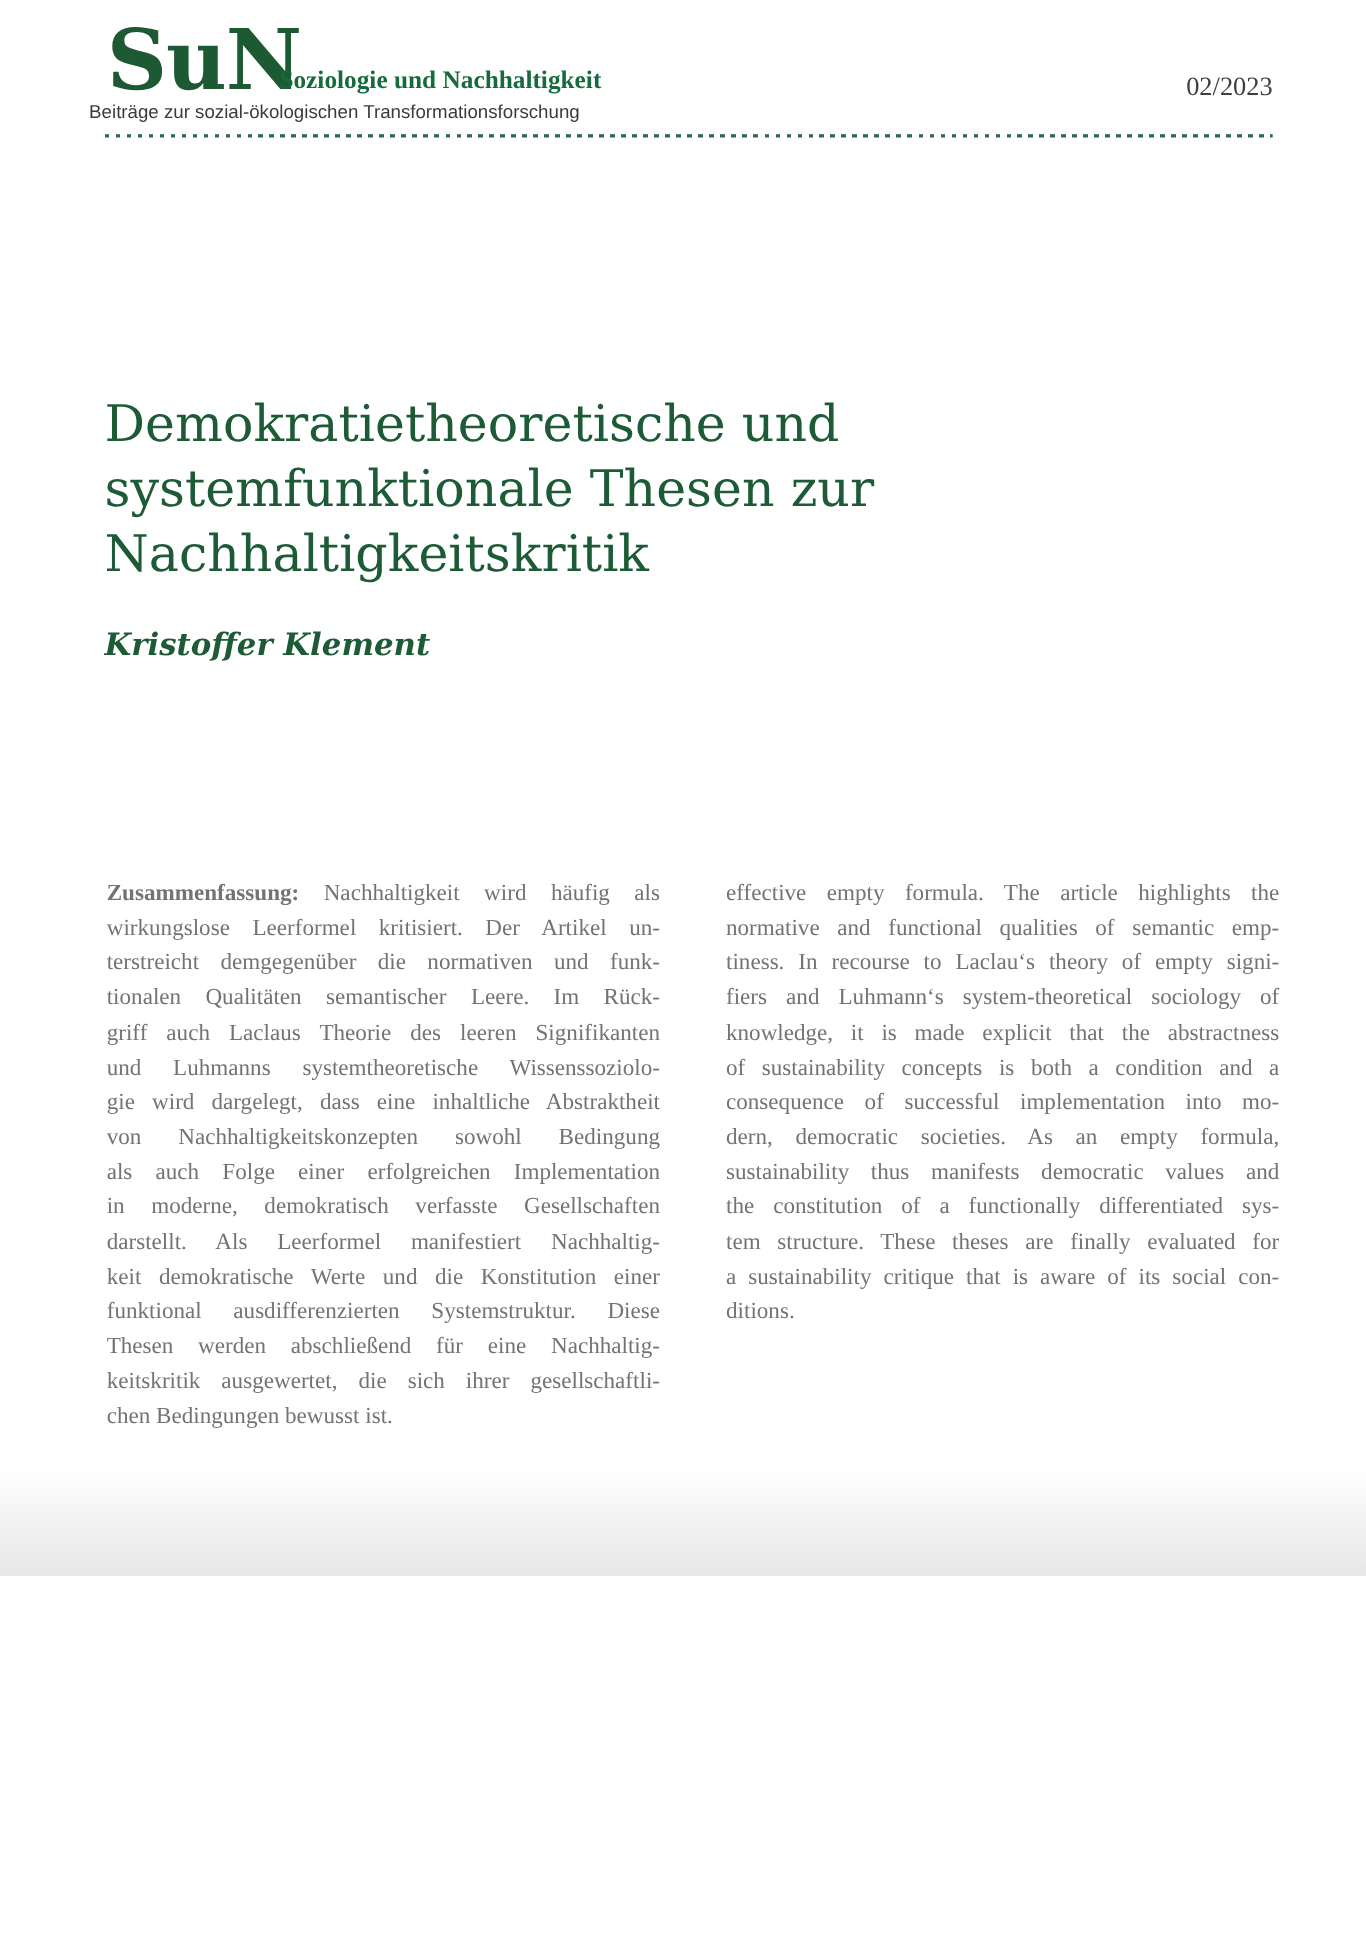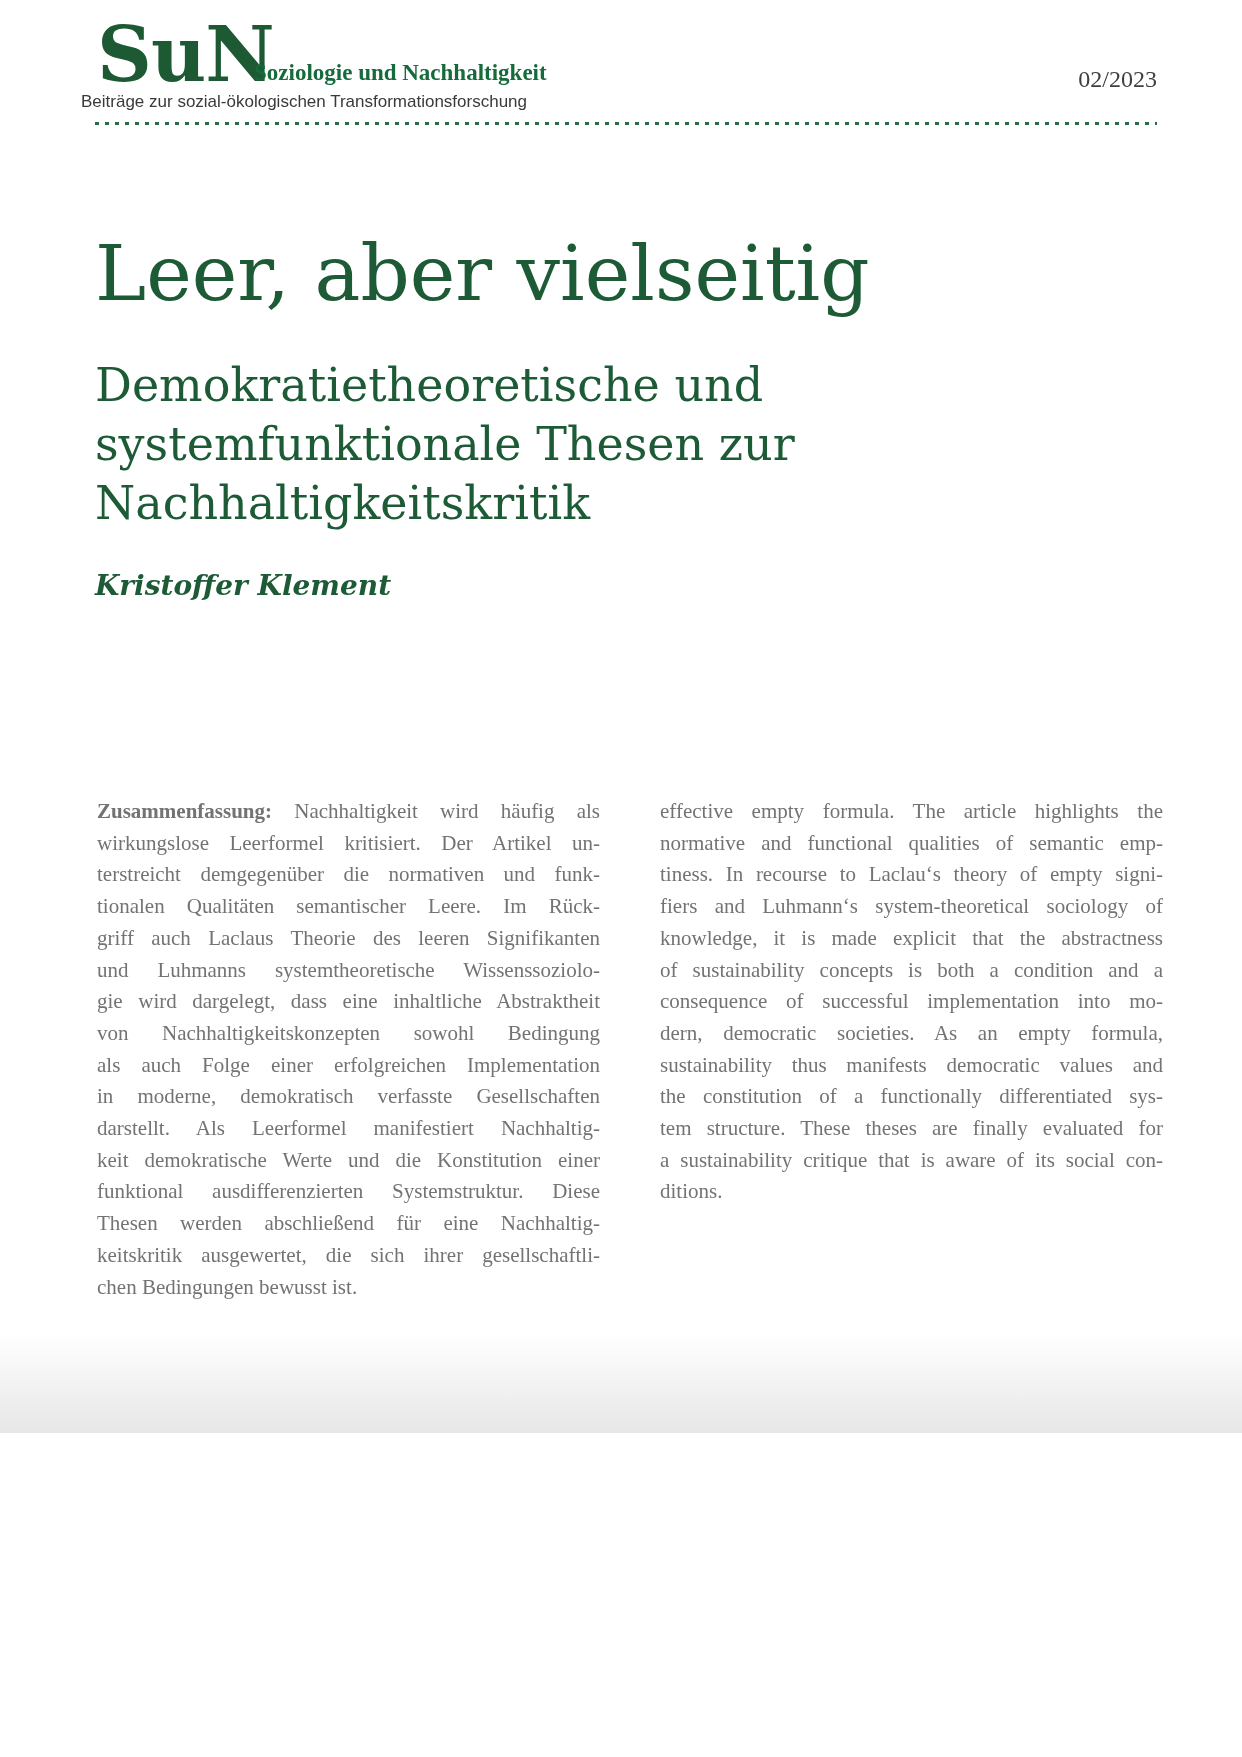--- a/index.html
+++ b/index.html
@@ -104,21 +104,20 @@
 <body>
 
 <div class="page">
 
   <div class="logo-sun">SuN</div>
   <div class="logo-name">Soziologie und Nachhaltigkeit</div>
   <div class="logo-tagline">Beiträge zur sozial-ökologischen Transformationsforschung</div>
   <div class="issue">02/2023</div>
   <div class="dotted-rule"></div>
 
-  <div class="article-title">Leer, aber vielseitig</div>
   <div class="article-subtitle">
       <div class="subline">Demokratietheoretische und</div>
       <div class="subline">systemfunktionale Thesen zur</div>
       <div class="subline last">Nachhaltigkeitskritik</div>
     </div>
   <div class="article-author">Kristoffer Klement</div>
 
   <div class="col col-left">
     <div class="jline"><strong>Zusammenfassung:</strong> <span>Nachhaltigkeit wird häufig als</span></div>
     <div>

